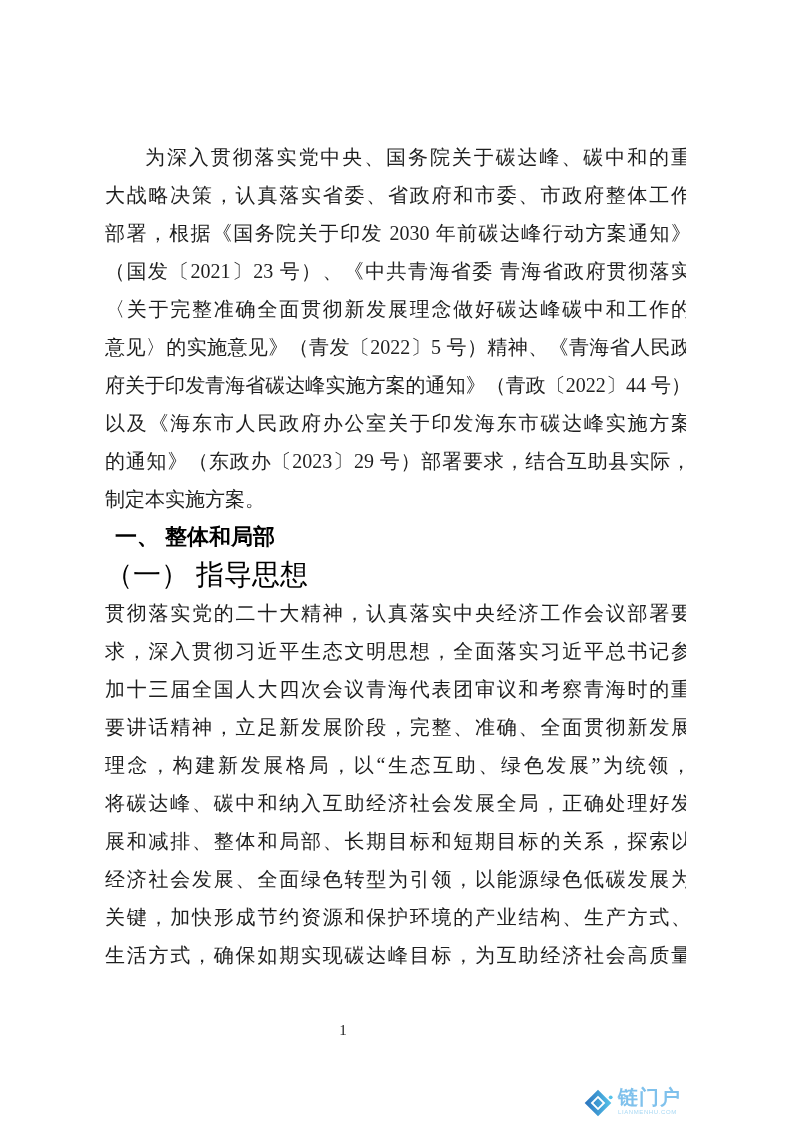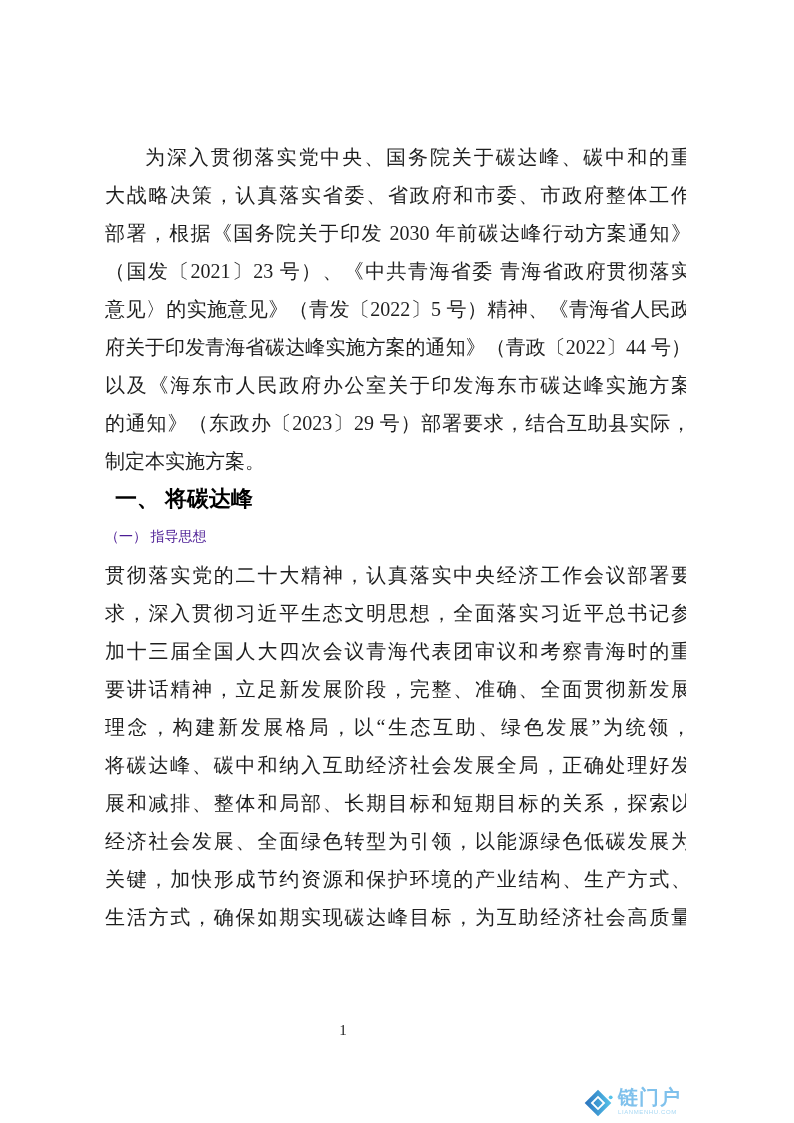--- a/index.html
+++ b/index.html
@@ -27,23 +27,23 @@
   .line.no-stretch{ text-align-last:left; }
   .h1{
     font-family:"Liberation Sans","DejaVu Sans",sans-serif;
     font-weight:700;
     font-size:22px;
     line-height:38px;height:38px;
     color:#000000;
     padding-left:10px;
   }
   .h2{
-    font-size:14px;
+    font-size:28px;
     line-height:38px;height:38px;
-    color:#4c1d95;
+    color:#000000;
   }
   .page-number{
     position:absolute;
     left:0;right:0;top:1022px;
     text-align:center;
     font-size:15px;
     color:#222222;
   }
   .watermark{
     position:absolute;
@@ -70,26 +70,27 @@
 </head>
 <body>
 
 <div class="page">
 
   <div class="doc">
       <div class="line indent">为深入贯彻落实党中央、国务院关于碳达峰、碳中和的重</div>
       <div class="line">大战略决策，认真落实省委、省政府和市委、市政府整体工作</div>
       <div class="line">部署，根据《国务院关于印发 2030 年前碳达峰行动方案通知》</div>
       <div class="line">（国发〔2021〕23 号）、《中共青海省委 青海省政府贯彻落实</div>
+      <div class="line">〈关于完整准确全面贯彻新发展理念做好碳达峰碳中和工作的</div>
       <div class="line">意见〉的实施意见》（青发〔2022〕5 号）精神、《青海省人民政</div>
       <div class="line">府关于印发青海省碳达峰实施方案的通知》（青政〔2022〕44 号）</div>
       <div class="line">以及《海东市人民政府办公室关于印发海东市碳达峰实施方案</div>
       <div class="line">的通知》（东政办〔2023〕29 号）部署要求，结合互助县实际，</div>
       <div class="line no-stretch">制定本实施方案。</div>
-      <div class="h1">一、 将碳达峰</div>
+      <div class="h1">一、 整体和局部</div>
       <div class="h2">（一） 指导思想</div>
       <div class="line">贯彻落实党的二十大精神，认真落实中央经济工作会议部署要</div>
       <div class="line">求，深入贯彻习近平生态文明思想，全面落实习近平总书记参</div>
       <div class="line">加十三届全国人大四次会议青海代表团审议和考察青海时的重</div>
       <div class="line">要讲话精神，立足新发展阶段，完整、准确、全面贯彻新发展</div>
       <div class="line">理念，构建新发展格局，以“生态互助、绿色发展”为统领，</div>
       <div class="line">将碳达峰、碳中和纳入互助经济社会发展全局，正确处理好发</div>
       <div class="line">展和减排、整体和局部、长期目标和短期目标的关系，探索以</div>
       <div class="line">经济社会发展、全面绿色转型为引领，以能源绿色低碳发展为</div>
       <div class="line">关键，加快形成节约资源和保护环境的产业结构、生产方式、</div>

